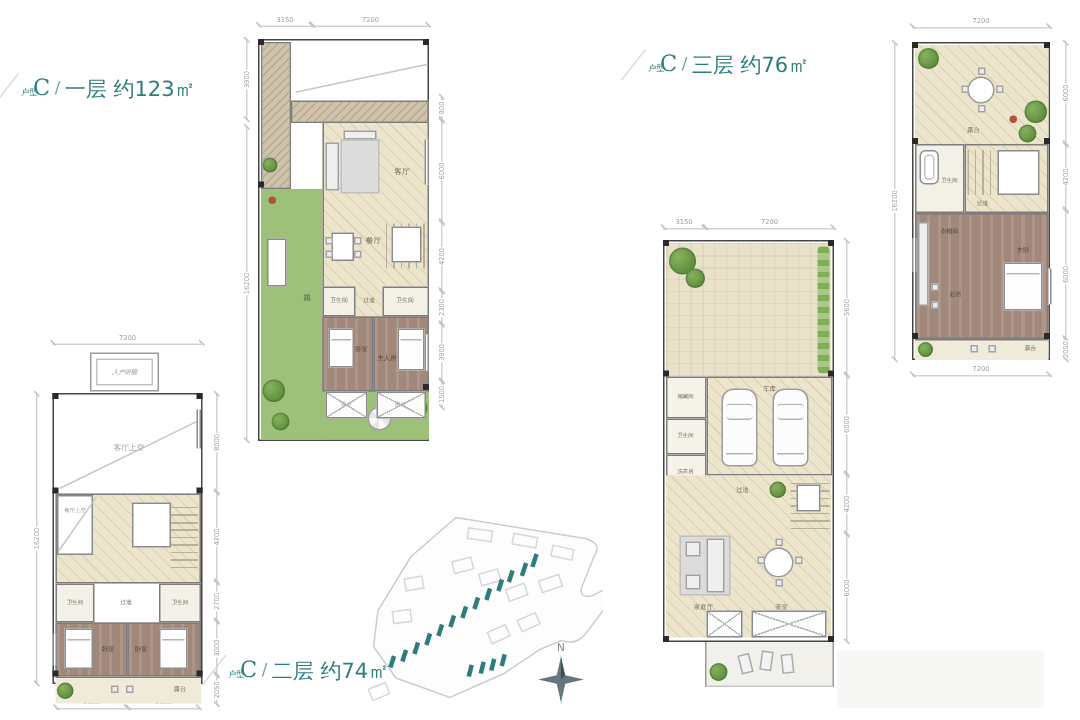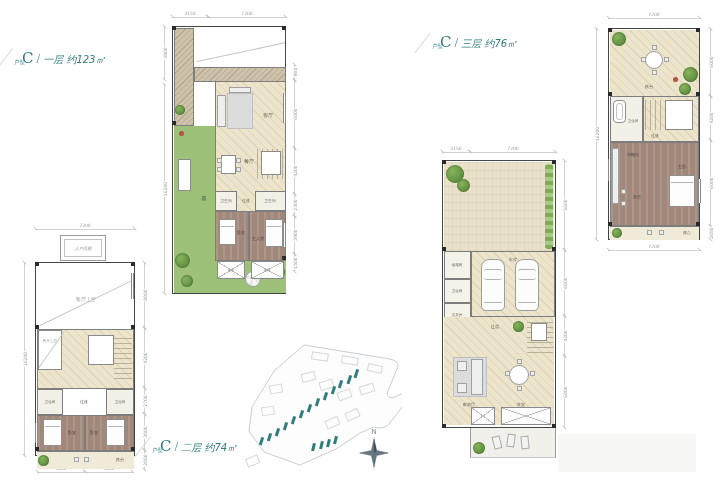--- a/index.html
+++ b/index.html
@@ -6,21 +6,21 @@
     font-family:"DejaVu Sans",sans-serif;}
   .abs{position:absolute;}
   #sheet{position:relative;width:720px;height:480px;background:#ffffff;}
 
   
   .caption{position:absolute;display:flex;align-items:flex-end;color:#2e7d7d;white-space:nowrap;}
   .cap-slash{position:absolute;left:-10px;top:-6px;width:1px;height:26px;background:#d8d8d8;transform:rotate(38deg);}
   .cap-stack{width:7px;font-size:5.5px;line-height:5.5px;word-break:break-all;margin-right:1px;color:#2e7d7d;}
   .cap-letter{font-family:"DejaVu Serif",serif;font-size:15px;line-height:13px;}
   .cap-sep{font-size:11px;margin:0 3px;color:#6fa3a3;}
-  .cap-label{font-size:10px;line-height:10px;font-style:italic;}
+  .cap-label{font-size:14px;line-height:10px;}
 
   
   .dim-h{position:absolute;height:0;border-top:1px solid #d2d2d2;}
   .dim-v{position:absolute;width:0;border-left:1px solid #d2d2d2;}
   .dim-h::before,.dim-h::after{content:"";position:absolute;top:-2px;width:5px;height:1px;background:#c4c4c4;transform:rotate(45deg);}
   .dim-h::before{left:-2px;} .dim-h::after{right:-2px;}
   .dim-v::before,.dim-v::after{content:"";position:absolute;left:-3px;width:5px;height:1px;background:#c4c4c4;transform:rotate(45deg);}
   .dim-v::before{top:0;} .dim-v::after{bottom:0;}
   .dim-h>span{position:absolute;left:50%;top:-8px;transform:translateX(-50%) scale(.75);
     font-size:6px;line-height:7px;color:#9aa0a6;background:#fff;padding:0 1px;white-space:nowrap;}

